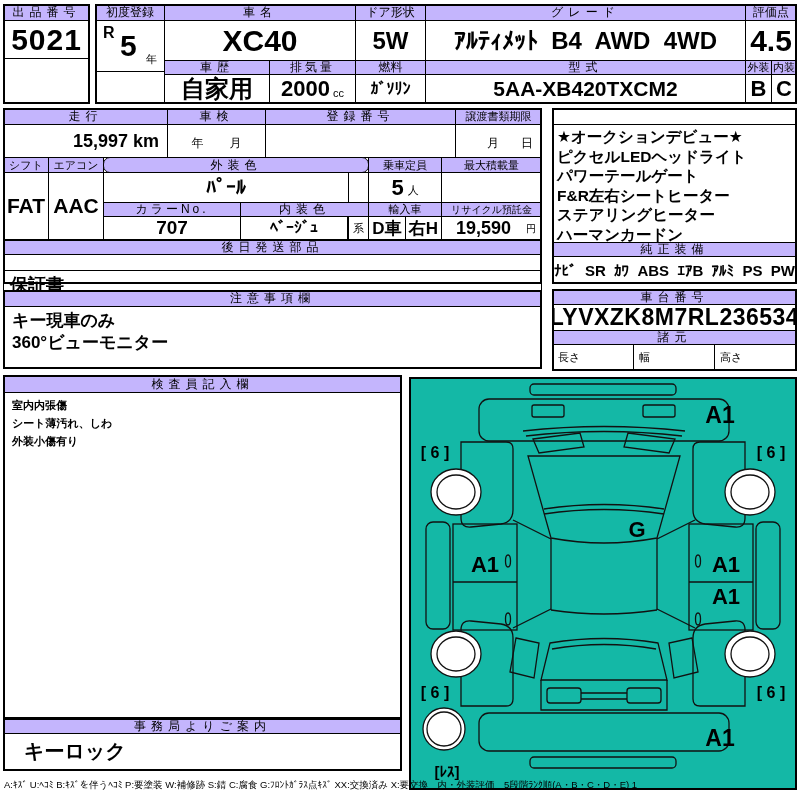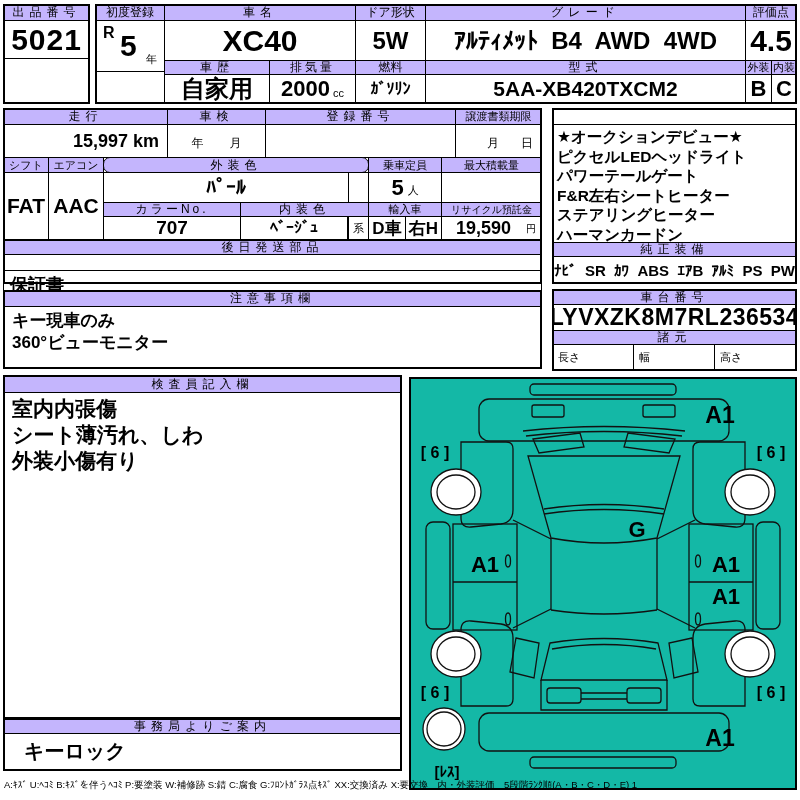--- a/index.html
+++ b/index.html
@@ -140,21 +140,21 @@
 360°ビューモニター</div>
 
   <div class="cell hdr" style="left:552px;top:289px;width:245px;height:16px;">車台番号</div>
   <div class="cell val" style="left:552px;top:304px;width:245px;height:27px;font-size:23px;letter-spacing:0.5px;">LYVXZK8M7RL236534</div>
   <div class="cell hdr" style="left:552px;top:330px;width:245px;height:15px;">諸元</div>
   <div class="cell left" style="left:552px;top:344px;width:82px;height:27px;font-size:11px;padding-left:5px;">長さ</div>
   <div class="cell left" style="left:633px;top:344px;width:82px;height:27px;font-size:11px;padding-left:5px;">幅</div>
   <div class="cell left" style="left:714px;top:344px;width:83px;height:27px;font-size:11px;padding-left:5px;">高さ</div>
 
   <div class="cell hdr" style="left:3px;top:375px;width:399px;height:18px;">検査員記入欄</div>
-  <div class="cell multi" style="left:3px;top:392px;width:399px;height:327px;font-size:21px;line-height:26px;padding:3px 0 0 8px;">室内内張傷
+  <div class="cell multi" style="left:3px;top:392px;width:399px;height:327px;font-size:11px;line-height:18px;padding:3px 0 0 8px;">室内内張傷
 シート薄汚れ、しわ
 外装小傷有り</div>
 
   <div class="cell hdr" style="left:3px;top:718px;width:399px;height:16px;">事務局よりご案内</div>
   <div class="cell val left" style="left:3px;top:733px;width:399px;height:38px;font-size:20px;padding-left:20px;align-items:flex-start;padding-top:4px;">キーロック</div>
 
   <div class="abs" style="left:409px;top:377px;width:388px;height:413px;box-sizing:border-box;border:2px solid #000;background:#14b8a6;">
     <svg width="384" height="409" viewBox="0 0 384 409" xmlns="http://www.w3.org/2000/svg">
       <g stroke="#111" stroke-width="1.3" fill="none">
         <rect x="119" y="5" width="146" height="11" rx="4"></rect>

